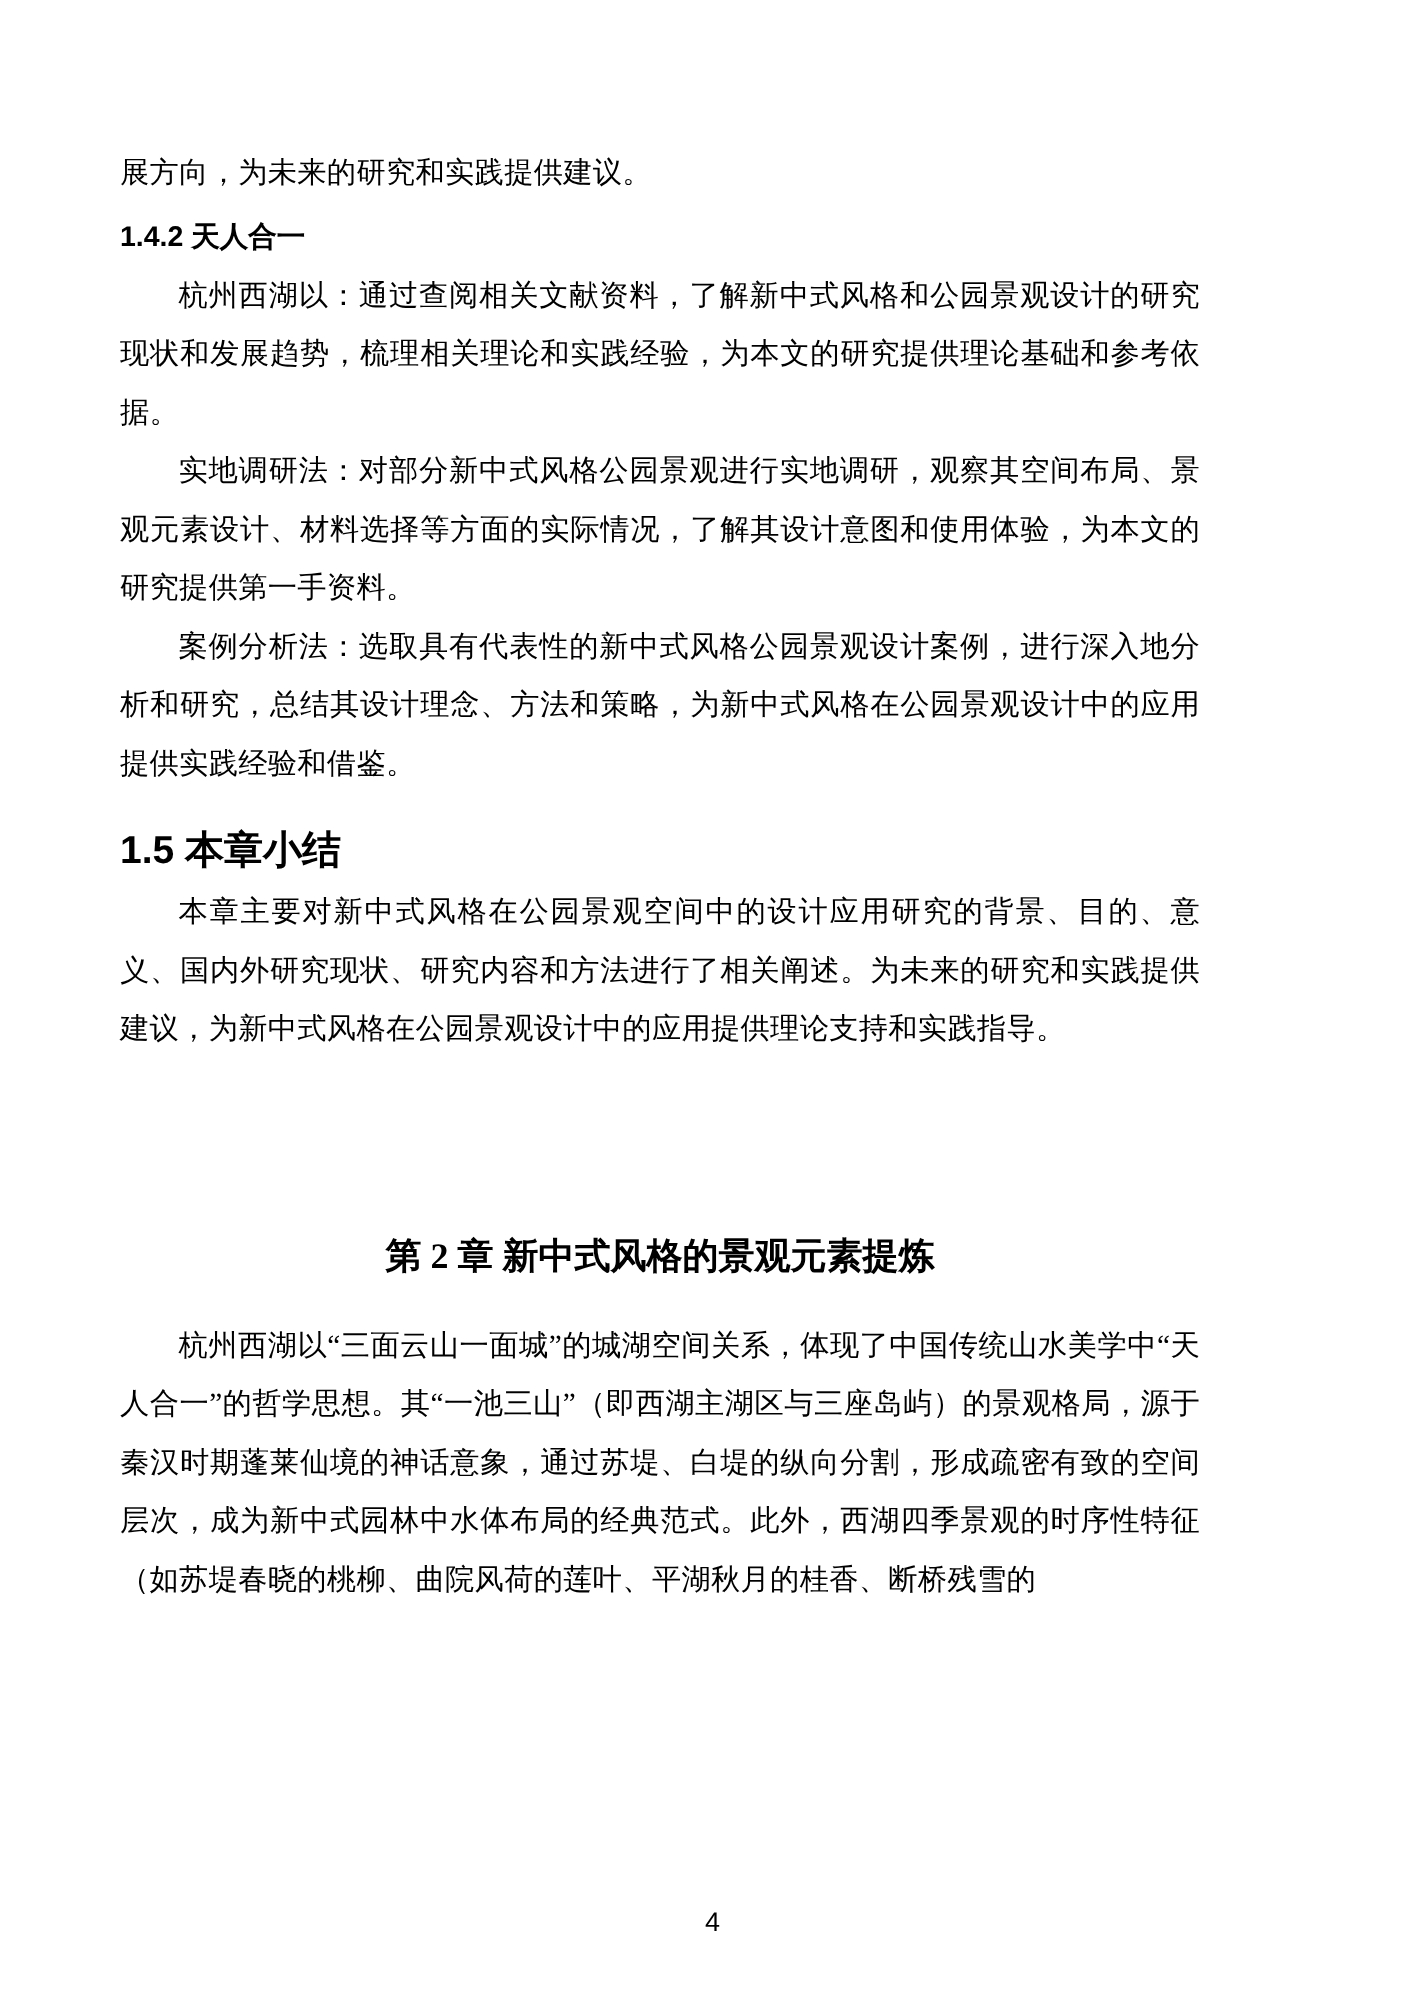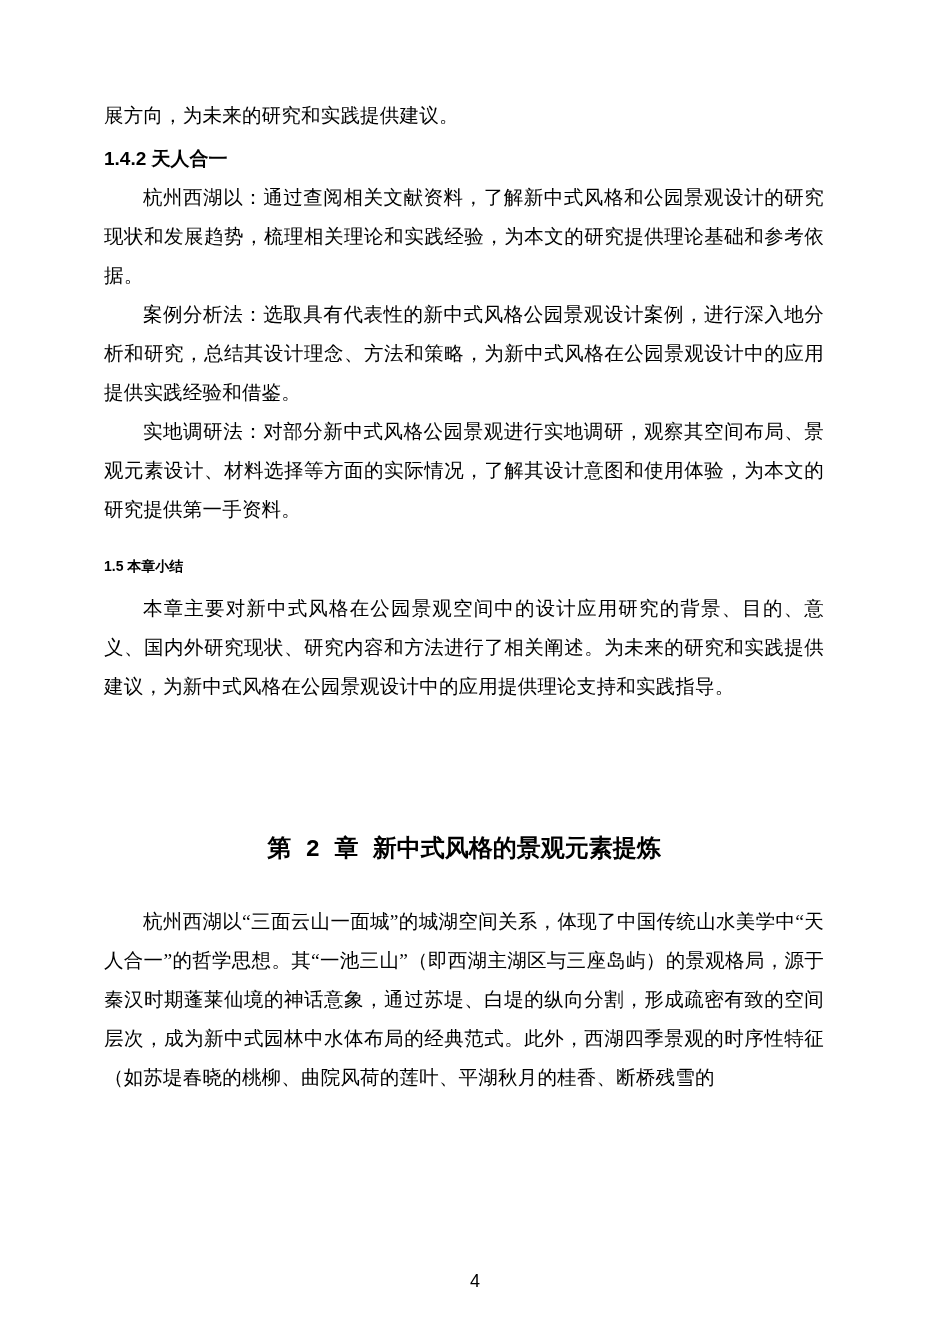--- a/index.html
+++ b/index.html
@@ -10,21 +10,21 @@
   body {
     font-family: "Liberation Serif", "DejaVu Serif", serif;
     color: #000000;
   }
   .page {
     position: relative;
     width: 950px;
     height: 1344px;
     background: #ffffff;
     box-sizing: border-box;
-    padding: 96px 104px 0 104px;
+    padding: 96px 104px 0 80px;
     overflow: hidden;
   }
   .content {
     width: 720px;
   }
   
   .para {
     font-size: 19.5px;
     line-height: 39px;
     text-align: justify;
@@ -38,32 +38,32 @@
   
   .h3 {
     font-family: "Liberation Sans", "DejaVu Sans", sans-serif;
     font-size: 19px;
     font-weight: bold;
     line-height: 39px;
     margin: 4px 0 0 0;
   }
   .h2 {
     font-family: "Liberation Sans", "DejaVu Sans", sans-serif;
-    font-size: 14px;
+    font-size: 26px;
     font-weight: bold;
     line-height: 42px;
     margin: 16px 0 2px 0;
   }
   .chapter-title {
-    font-family: Liberation Mono, monospace;
+    font-family: Liberation Serif, serif;
     font-size: 24px;
     font-weight: bold;
     text-align: center;
     line-height: 40px;
-    margin: 12px;
+    margin: 0;
   }
   .gap-big {
     height: 112px;
   }
   .gap-after-title {
     height: 20px;
   }
   .footer {
     position: absolute;
     left: 0;
@@ -80,23 +80,23 @@
 
 <div class="page">
   <div class="content">
 
     <p class="para">展方向，为未来的研究和实践提供建议。</p>
 
     <h3 class="h3">1.4.2 天人合一</h3>
 
     <p class="para indent2">杭州西湖以：通过查阅相关文献资料，了解新中式风格和公园景观设计的研究现状和发展趋势，梳理相关理论和实践经验，为本文的研究提供理论基础和参考依据。</p>
 
+    <p class="para indent2">实地调研法：对部分新中式风格公园景观进行实地调研，观察其空间布局、景观元素设计、材料选择等方面的实际情况，了解其设计意图和使用体验，为本文的研究提供第一手资料。</p>
+
     <p class="para indent2">案例分析法：选取具有代表性的新中式风格公园景观设计案例，进行深入地分析和研究，总结其设计理念、方法和策略，为新中式风格在公园景观设计中的应用提供实践经验和借鉴。</p>
-
-    <p class="para indent2">实地调研法：对部分新中式风格公园景观进行实地调研，观察其空间布局、景观元素设计、材料选择等方面的实际情况，了解其设计意图和使用体验，为本文的研究提供第一手资料。</p>
 
 
     <h2 class="h2">1.5 本章小结</h2>
 
     <p class="para indent2">本章主要对新中式风格在公园景观空间中的设计应用研究的背景、目的、意义、国内外研究现状、研究内容和方法进行了相关阐述。为未来的研究和实践提供建议，为新中式风格在公园景观设计中的应用提供理论支持和实践指导。</p>
 
     <div class="gap-big"></div>
 
     <h1 class="chapter-title">第 2 章 新中式风格的景观元素提炼</h1>
 

